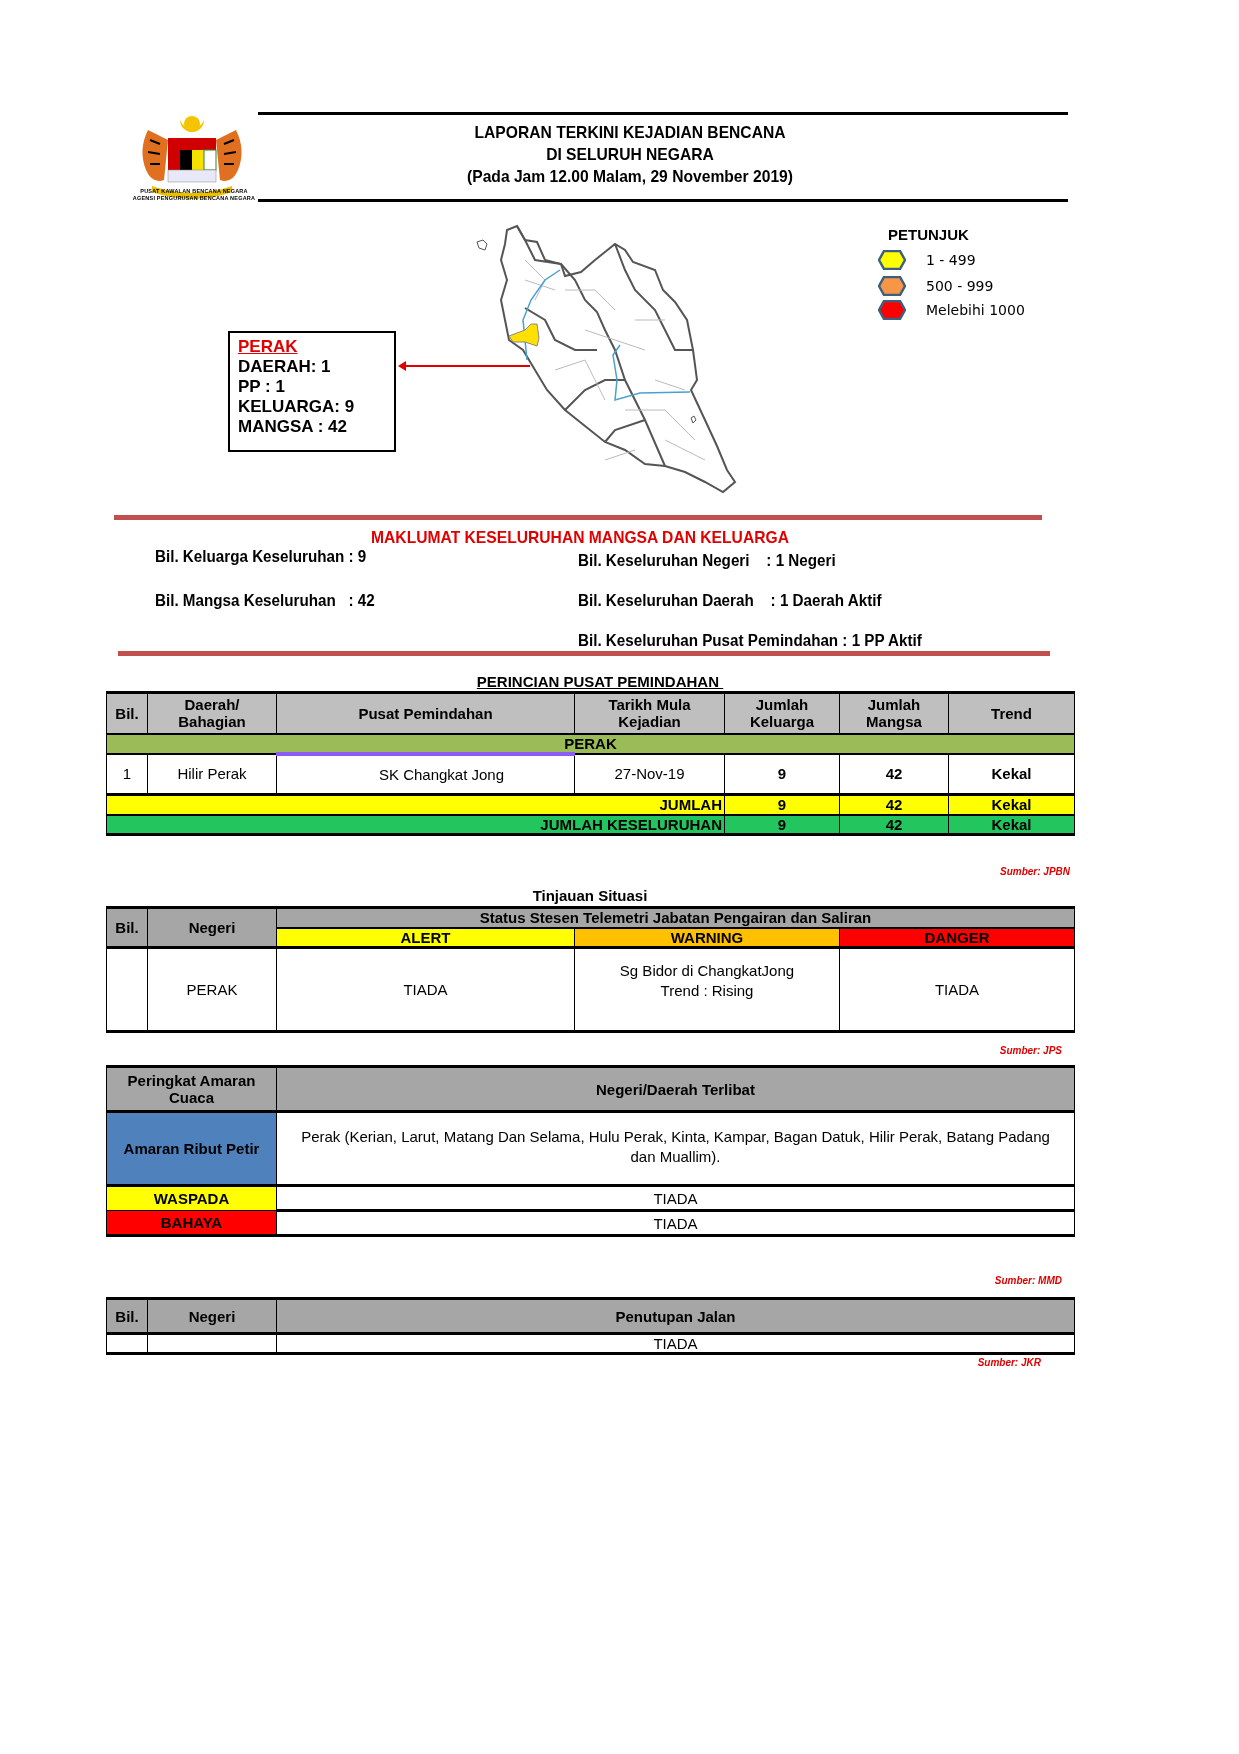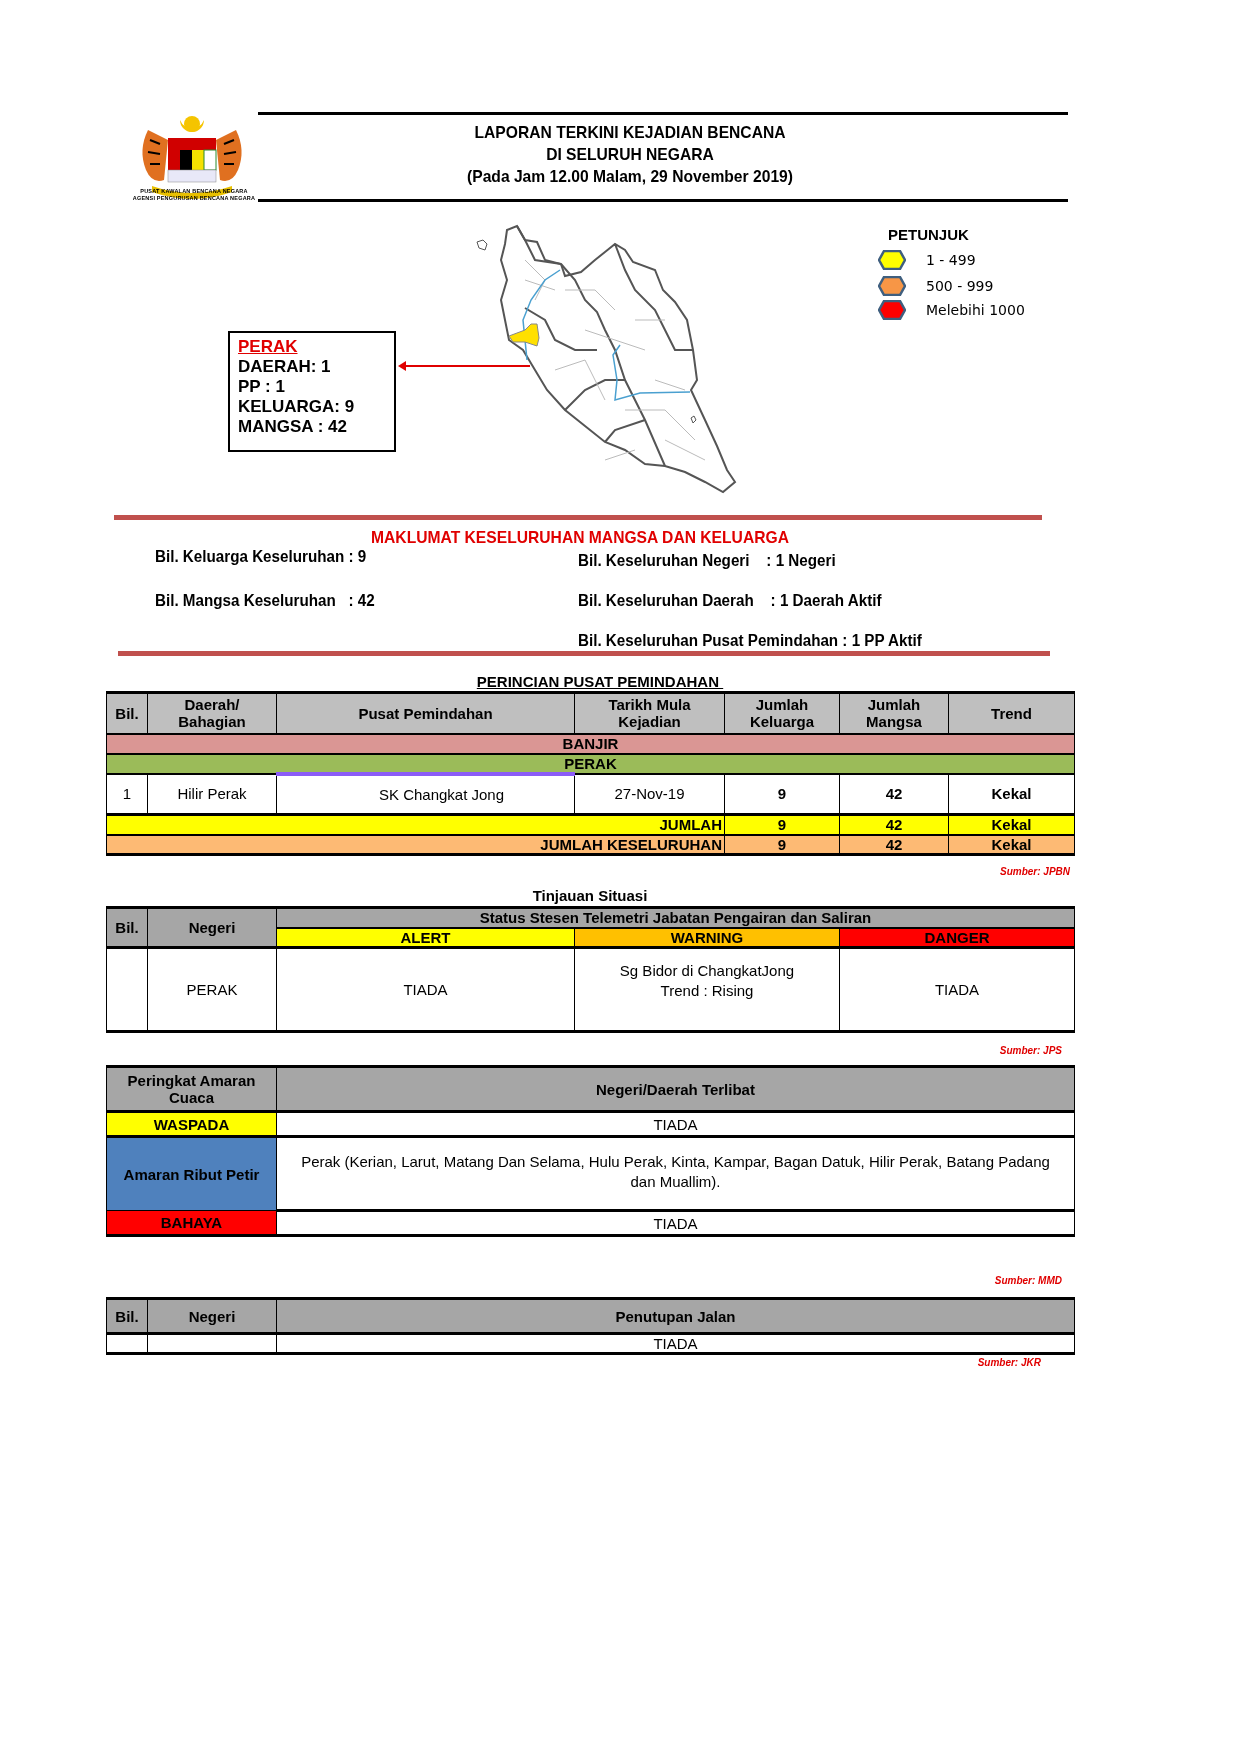--- a/index.html
+++ b/index.html
@@ -17,21 +17,21 @@
   .red-bar { position: absolute; height: 5px; background: #c0504d; }
   .section-title { position: absolute; left: 110px; width: 940px; text-align: center; color: #e00000; font-weight: bold; font-size: 17px; transform: scaleX(0.92); }
   .stat { position: absolute; font-weight: bold; font-size: 16px; white-space: pre; transform: scaleX(0.95); transform-origin: left; }
   table { border-collapse: collapse; position: absolute; table-layout: fixed; }
   td, th { border: 1px solid #000; text-align: center; font-size: 15px; padding: 0; }
   .grey { background: #bfbfbf; }
   .grey2 { background: #a6a6a6; }
   .pink { background: #da9694; }
   .green { background: #9bbb59; }
   .yellow { background: #ffff00; }
-  .orange { background: #fdba74; }
+  .orange { background: #22c55e; }
   .amber { background: #ffc000; }
   .red { background: #ff0000; }
   .blue { background: #4f81bd; }
   .b { font-weight: bold; }
   .thick-top { border-top: 3px solid #000; }
   .thick-bottom { border-bottom: 3px solid #000; }
   .sumber { position: absolute; color: #e00000; font-weight: bold; font-style: italic; font-size: 10px; text-align: right; }
   .caption { position: absolute; text-align: center; font-weight: bold; font-size: 15px; }
 </style>
 </head>
@@ -149,23 +149,20 @@
     <td>
           <div>Jumlah</div>
           <div>Keluarga</div>
         </td>
     <td>
           <div>Jumlah</div>
           <div>Mangsa</div>
         </td>
     <td>Trend</td>
   </tr>
-  <tr class="pink b" style="height:20px;">
-    <td colspan="7" style="border-top:2px solid #000;">BANJIR</td>
-  </tr>
   <tr class="green b" style="height:20px;">
     <td colspan="7" style="border-top:2px solid #000;">PERAK</td>
   </tr>
   <tr style="height:41px;">
     <td style="border-top:2px solid #000;">1</td>
     <td style="border-top:2px solid #000;">Hilir Perak</td>
     <td style="border-top:4px solid #8b5cf6;padding-left:32px;">SK Changkat Jong</td>
     <td style="border-top:2px solid #000;">27-Nov-19</td>
     <td class="b" style="border-top:2px solid #000;">9</td>
     <td class="b" style="border-top:2px solid #000;">42</td>
@@ -227,27 +224,27 @@
       <col style="width:798px">
   </colgroup>
   <tbody>
       <tr class="grey2 b thick-top" style="height:45px;">
     <td>
           <div>Peringkat Amaran</div>
           <div>Cuaca</div>
         </td>
     <td>Negeri/Daerah Terlibat</td>
   </tr>
-  <tr style="height:25px;">
-    <td class="yellow b" style="border-top:3px solid #000;">WASPADA</td>
-    <td style="border-top:3px solid #000;">TIADA</td>
-  </tr>
   <tr style="height:74px;">
     <td class="blue b" style="border-top:3px solid #000;">Amaran Ribut Petir</td>
     <td style="border-top:3px solid #000; padding:0 20px; line-height:20px; vertical-align:top; padding-top:14px;">Perak (Kerian, Larut, Matang Dan Selama, Hulu Perak, Kinta, Kampar, Bagan Datuk, Hilir Perak, Batang Padang dan Muallim).</td>
+  </tr>
+  <tr style="height:25px;">
+    <td class="yellow b" style="border-top:3px solid #000;">WASPADA</td>
+    <td style="border-top:3px solid #000;">TIADA</td>
   </tr>
   <tr class="thick-bottom" style="height:25px;">
     <td class="red b" style="border-top:1px solid #14532d;">BAHAYA</td>
     <td style="border-top:3px solid #000;">TIADA</td>
   </tr>
 </tbody>
   </table>
 <div class="sumber" style="left:800px; top:1275px; width:262px;">Sumber: MMD</div>
 
 <table style="left:106px; top:1297px; width:968px;">

